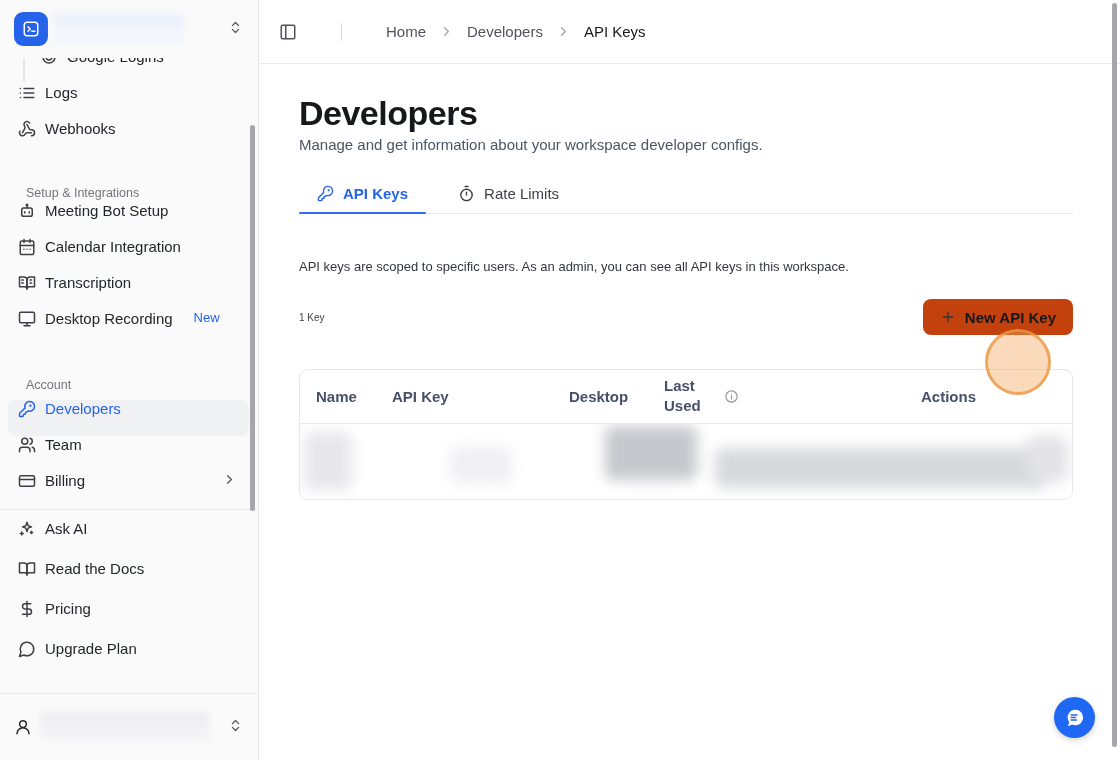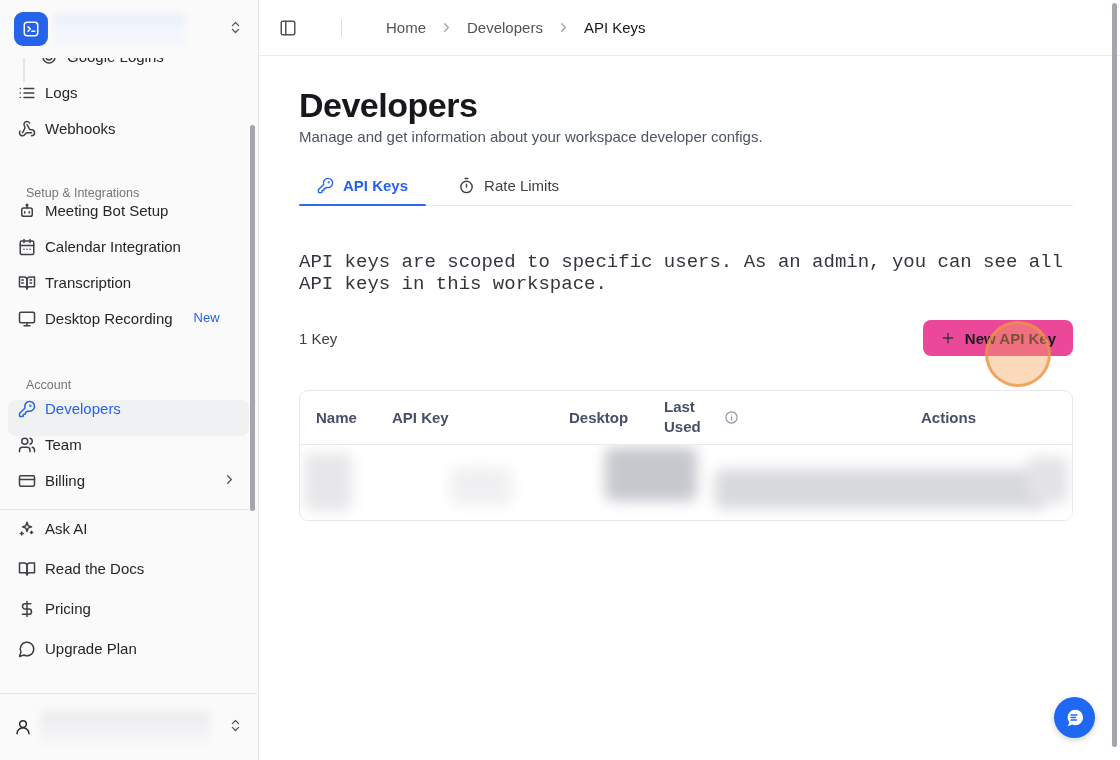--- a/index.html
+++ b/index.html
@@ -42,46 +42,46 @@
   .user-icon-wrap { color:#27272a; display:flex; }
   .user-name-blur { width:170px; height:32px; margin-left:8px; border-radius:5px;
     background:linear-gradient(180deg,#ededf0,#f6f6f8); filter:blur(3px); }
   .side-footer .ws-chevron { margin-left:auto; }
 
   .side-scrollthumb { position:absolute; right:3px; top:125px; width:5px; height:386px;
     background:#a5a5ab; border-radius:3px; z-index:4; }
 
   
   .main { position:absolute; left:259px; top:0; width:861px; height:760px; background:#fff; }
-  .crumb-bar { height:56px; display:flex; align-items:center; padding:0 20px;
+  .crumb-bar { height:64px; display:flex; align-items:center; padding:0 20px;
     border-bottom:1px solid #eaebee;gap:30px; }
   .crumb-bar .panel-icon { color:#52525b; display:flex; }
   .crumb-vline { width:1px; height:18px; background:#dcdce0; margin:0 14px; }
   .crumb { display:flex; align-items:center; gap:13px; font-size:15px; }
   .crumb .crumb-link { color:#52525b; }
   .crumb .crumb-sep { color:#a1a1aa; display:flex; }
   .crumb .crumb-current { color:#17181b; }
 
   .content { padding:30px 47px 0 40px; position:relative; }
   .page-title { font-size:34px; font-weight:700; color:#17181b; letter-spacing:-0.5px; }
   .page-subtitle { margin-top:3px; font-size:15px; color:#4b5563; }
 
   .tabs { margin-top:26px; display:flex; gap:14px; border-bottom:1px solid #e7e8ea; }
   .tab { display:flex; align-items:center; gap:9px; font-size:15px; padding:6px 18px 11px 18px;
     color:#3f3f46; position:relative; }
   .tab.active { color:#2563eb; font-weight:600; }
   .tab.active::after { content:""; position:absolute; left:0; right:0; bottom:-1px;
     height:2.5px; background:#2f6bee; border-radius:2px; }
 
-  .scope-note { margin-top:45px; font-size:19px; color:#33363c;font-family:Liberation Mono, monospace; }
+  .scope-note { margin-top:45px; font-size:13px; color:#33363c; }
 
   .keyrow { margin-top:25px; display:flex; align-items:center; }
-  .key-count { font-size:15px; color:#3f4349; }
+  .key-count { font-size:10px; color:#3f4349; }
   .new-key-btn { margin-left:auto; height:36px; padding:0 17px; border:none;
-    border-radius:8px; background:#ec4899; display:flex; align-items:center; gap:9px;
+    border-radius:8px; background:#c2410c; display:flex; align-items:center; gap:9px;
     font-size:15px; font-weight:600; color:#17181b; font-family:inherit; }
   .new-key-btn .plus { color:#33363c; display:flex; }
   .click-halo { position:absolute; right:69px; top:265px; width:66px; height:66px;
     border-radius:50%; background:rgba(246,166,93,0.42);
     border:3px solid rgba(233,148,64,0.75); pointer-events:none; z-index:5; }
 
   .keys-table { margin-top:34px; border:1px solid #e6e7ea; border-radius:9px;
     overflow:hidden; background:#fff; }
   .thead { display:grid; grid-template-columns:76px 177px 95px 60px 30px 1fr 80px;
     align-items:center; padding:6px 16px; min-height:41px;

